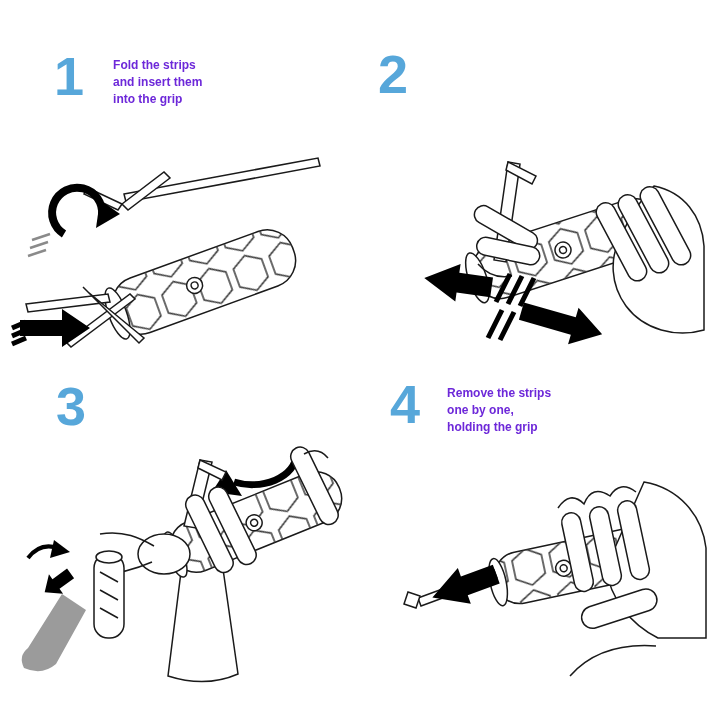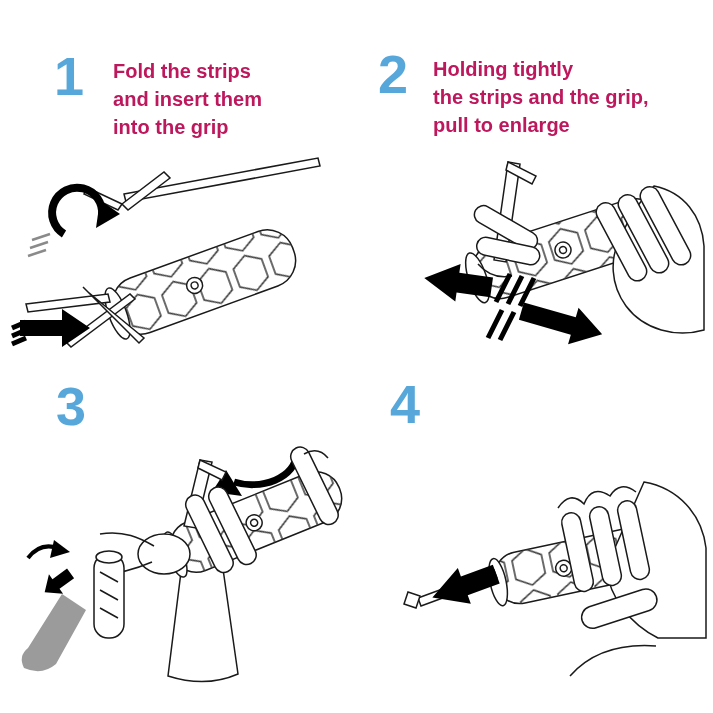--- a/index.html
+++ b/index.html
@@ -5,21 +5,21 @@
   *{box-sizing:border-box}
   html,body{margin:0;padding:0}
   body{width:713px;height:713px;background:#ffffff;font-family:"Liberation Sans",sans-serif;position:relative;overflow:hidden}
   .quad{position:absolute;width:357px;height:357px}
   #q1{left:0;top:0}
   #q2{left:356px;top:0}
   #q3{left:0;top:356px}
   #q4{left:356px;top:356px}
   .step-header{display:flex;align-items:flex-start}
   .step-number{color:#57a7da;font-size:54px;font-weight:800;line-height:.85;letter-spacing:-1px}
-  .step-text{font-size:20px;font-weight:700;color:#be185d;line-height:1.4;padding-top:3px}
+  .step-text{font-size:12px;font-weight:700;color:#6d28d9;line-height:1.4;padding-top:3px}
   #q1 .step-header{padding:54px 0 0 54px;gap:30px}
   #q2 .step-header{padding:52px 0 0 22px;gap:26px}
   #q3 .step-header{padding:28px 0 0 56px;gap:28px}
   #q4 .step-header{padding:26px 0 0 34px;gap:28px}
   .art{position:absolute}
   #q1 .art{left:4px;top:142px}
   #q2 .art{left:2px;top:142px}
   #q3 .art{left:4px;top:86px}
   #q4 .art{left:2px;top:92px}
   svg{display:block}
@@ -89,21 +89,20 @@
         <line x1="8" y1="194" x2="22" y2="188"></line>
         <line x1="8" y1="202" x2="22" y2="196"></line>
       </g>
     </svg>
   </div>
 </section>
 
 <section class="quad" id="q2">
   <div class="step-header">
     <div class="step-number">2</div>
-    <div class="step-text">Holding tightly<br>the strips and the grip,<br>pull to enlarge</div>
   </div>
   <div class="art">
     <svg width="350" height="214" viewBox="0 0 350 214">
       <defs>
         <pattern id="hexB" width="38" height="42" patternUnits="userSpaceOnUse">
           <polygon points="19,3 34,12 34,31 19,40 4,31 4,12" fill="none" stroke="#3a3a3a" stroke-width="1.5"></polygon>
         </pattern>
       </defs>
 
       <g>
@@ -233,20 +232,21 @@
           <polygon class="solid" points="70,136 52,136 52,130 38,142 52,154 52,148 70,148"></polygon>
         </g>
       </g>
     </svg>
   </div>
 </section>
 
 <section class="quad" id="q4">
   <div class="step-header">
     <div class="step-number">4</div>
+    <div class="step-text">Remove the strips<br>one by one,<br>holding the grip</div>
   </div>
   <div class="art">
     <svg width="350" height="232" viewBox="0 0 350 232">
       <defs>
         <pattern id="hexD" width="38" height="42" patternUnits="userSpaceOnUse">
           <polygon points="19,3 34,12 34,31 19,40 4,31 4,12" fill="none" stroke="#3a3a3a" stroke-width="1.5"></polygon>
         </pattern>
       </defs>
 
       <g>

